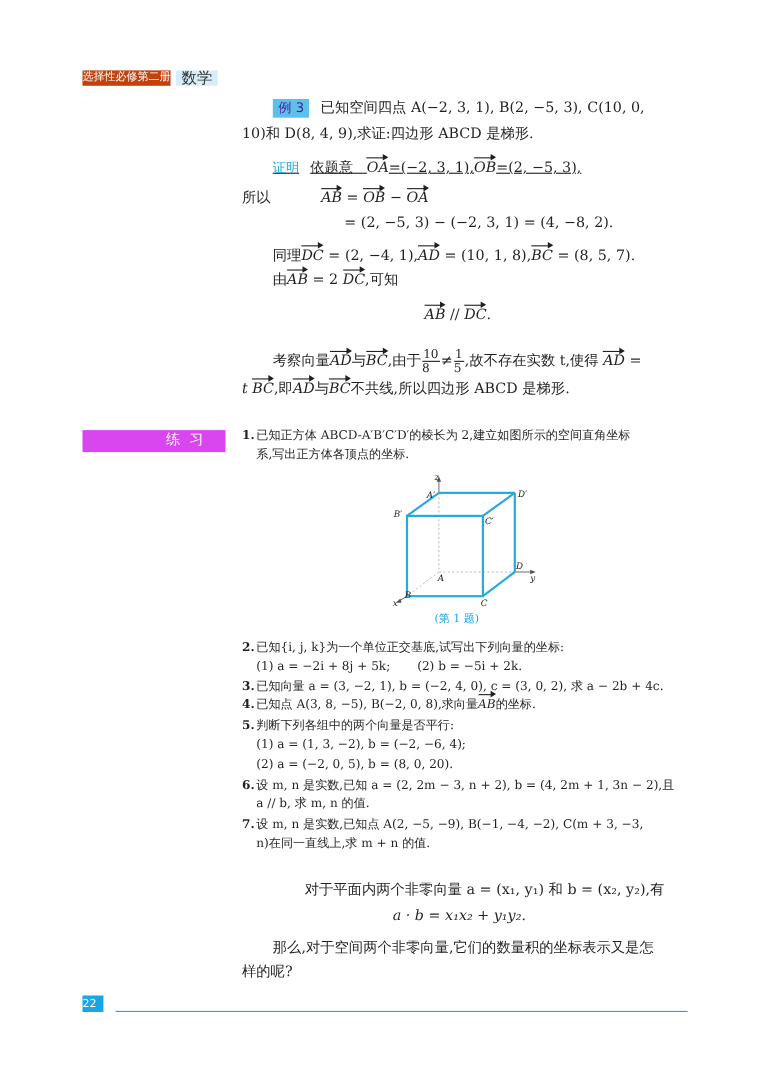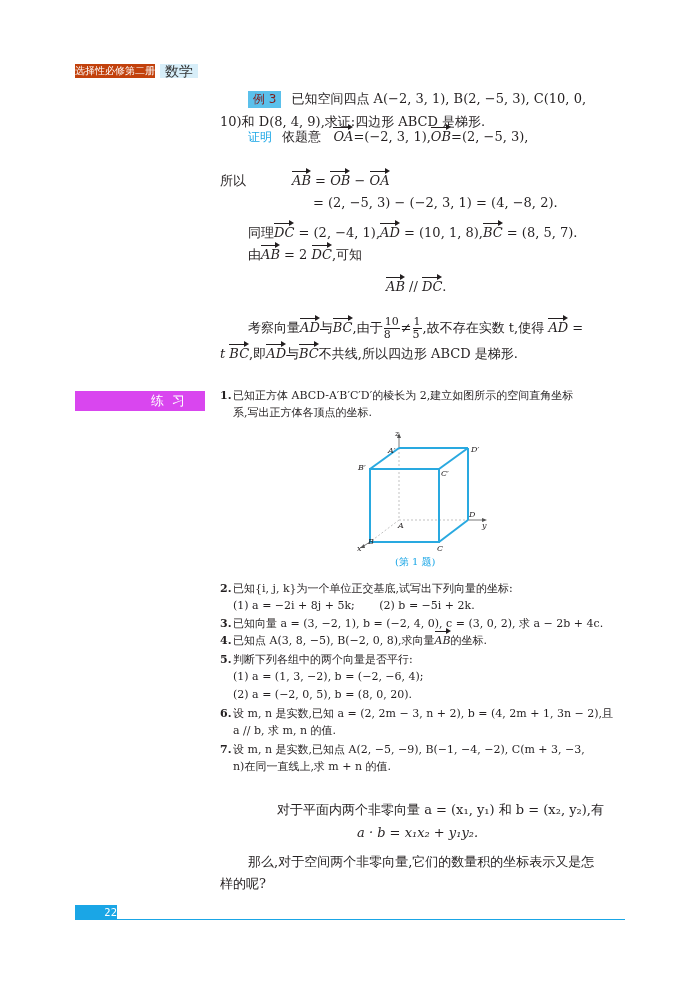--- a/index.html
+++ b/index.html
@@ -6,54 +6,54 @@
   body { width:700px; height:981px; position:relative; overflow:hidden;
          font-family:"DejaVu Serif","Liberation Serif",serif; color:#231f20; }
   .abs { position:absolute; }
   .hdr-badge { top:64px; left:75px; height:14px; background:#c2410c; color:#fff;
                font-family:"DejaVu Sans","Liberation Sans",sans-serif; font-size:10px;
                line-height:14px; padding:0 0; }
   .hdr-subj { top:64px; left:160px; height:14px; background:#d7eef9; color:#333;
               font-family:"DejaVu Sans","Liberation Sans",sans-serif; font-size:14px;
               line-height:14px; padding:0 5px; }
   .line { left:220px; font-size:13px; white-space:nowrap; line-height:18px; }
-  .ex-tag { display:inline-block; background:#5bc0eb; color:#7f1d1d; font-family:"DejaVu Sans","Liberation Sans",sans-serif;
+  .ex-tag { display:inline-block; background:#5bc0eb; color:#4c1d95; font-family:"DejaVu Sans","Liberation Sans",sans-serif;
             font-size:12px; padding:0 5px; line-height:17px; margin-right:10px; }
   .proof-tag { color:#1aa6e6; font-family:"DejaVu Sans","Liberation Sans",sans-serif; font-size:12px; margin-right:10px; }
   .vec { position:relative; display:inline-block; font-style:italic; }
   .vec::before { content:""; position:absolute; left:0; right:2px; top:-1px; border-top:1px solid #231f20; }
   .vec::after { content:""; position:absolute; right:0; top:-4px; border-left:5px solid #231f20;
                 border-top:3px solid transparent; border-bottom:3px solid transparent; }
   .frac { display:inline-block; vertical-align:middle; text-align:left; font-size:11px; line-height:12px; margin:0 1px; }
   .frac span { display:block; }
   .frac .num { border-bottom:1px solid #231f20; padding:0 1px; }
   .ex-section { top:391px; left:75px; width:130px; height:20px; background:#d946ef; color:#fff;
                 font-family:"DejaVu Sans","Liberation Sans",sans-serif; font-size:13px; line-height:20px;
                 text-align:right; padding-right:12px; box-sizing:border-box; letter-spacing:8px; }
   .ex-item { left:220px; font-size:11px; line-height:17px; white-space:nowrap; }
   .ex-num { font-weight:bold; display:inline-block; width:13px; }
   .ex-sub { left:233px; font-size:11px; line-height:17px; white-space:nowrap; }
   .fig-cap { top:555px; left:395px; color:#1aa6e6; font-size:10px; }
-  .page-num { top:905px; left:75px; width:42px; height:15px; background:#1aa6e6; color:#fff;
-              font-family:"DejaVu Sans","Liberation Sans",sans-serif; font-size:10px; line-height:15px; text-align:right; }
+  .page-num { top:905px; left:75px; width:19px; height:15px; background:#1aa6e6; color:#fff;
+              font-family:"DejaVu Sans","Liberation Sans",sans-serif; font-size:10px; line-height:15px; text-align:left; }
   .footer-line { top:919px; left:105px; width:520px; border-top:1px solid #1aa6e6; }
   .body-text { font-size:13px; line-height:20px; white-space:nowrap; }
 </style>
 </head>
 <body>
 
 <div class="abs hdr-badge">选择性必修第二册</div>
 <div class="abs hdr-subj">数学</div>
 
 <div class="abs line" style="top:90px;left:248px;">
   <span class="ex-tag">例 3</span><span>已知空间四点 A(−2, 3, 1), B(2, −5, 3), C(10, 0,</span>
 </div>
 <div class="abs line" style="top:113px;">10)和 D(8, 4, 9),求证:四边形 ABCD 是梯形.</div>
 
-<div class="abs line" style="top:128px;left:248px;">
+<div class="abs line" style="top:143px;left:248px;text-decoration:underline;">
   <span class="proof-tag">证明</span><span>依题意</span>&nbsp;&nbsp;&nbsp;<span class="vec">OA</span><span>=(−2, 3, 1),</span><span class="vec">OB</span><span>=(2, −5, 3),</span>
 </div>
 
 <div class="abs line" style="top:172px;">所以</div>
 <div class="abs line" style="top:172px;left:292px;">
   <span class="vec">AB</span><span> = </span><span class="vec">OB</span><span> − </span><span class="vec">OA</span>
 </div>
 <div class="abs line" style="top:194px;left:313px;">= (2, −5, 3) − (−2, 3, 1) = (4, −8, 2).</div>
 
 <div class="abs line" style="top:224px;left:248px;">

